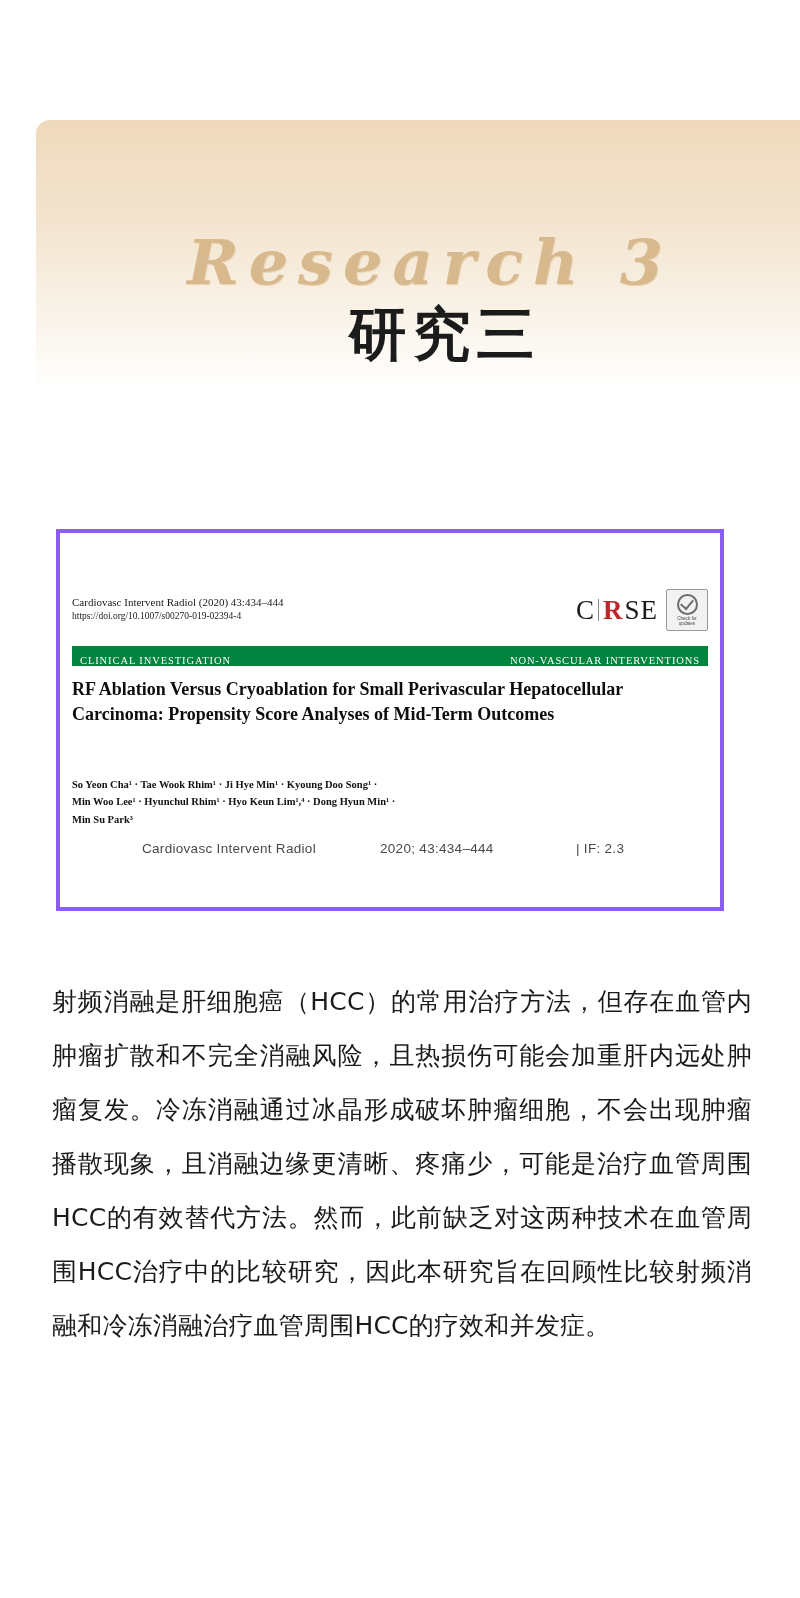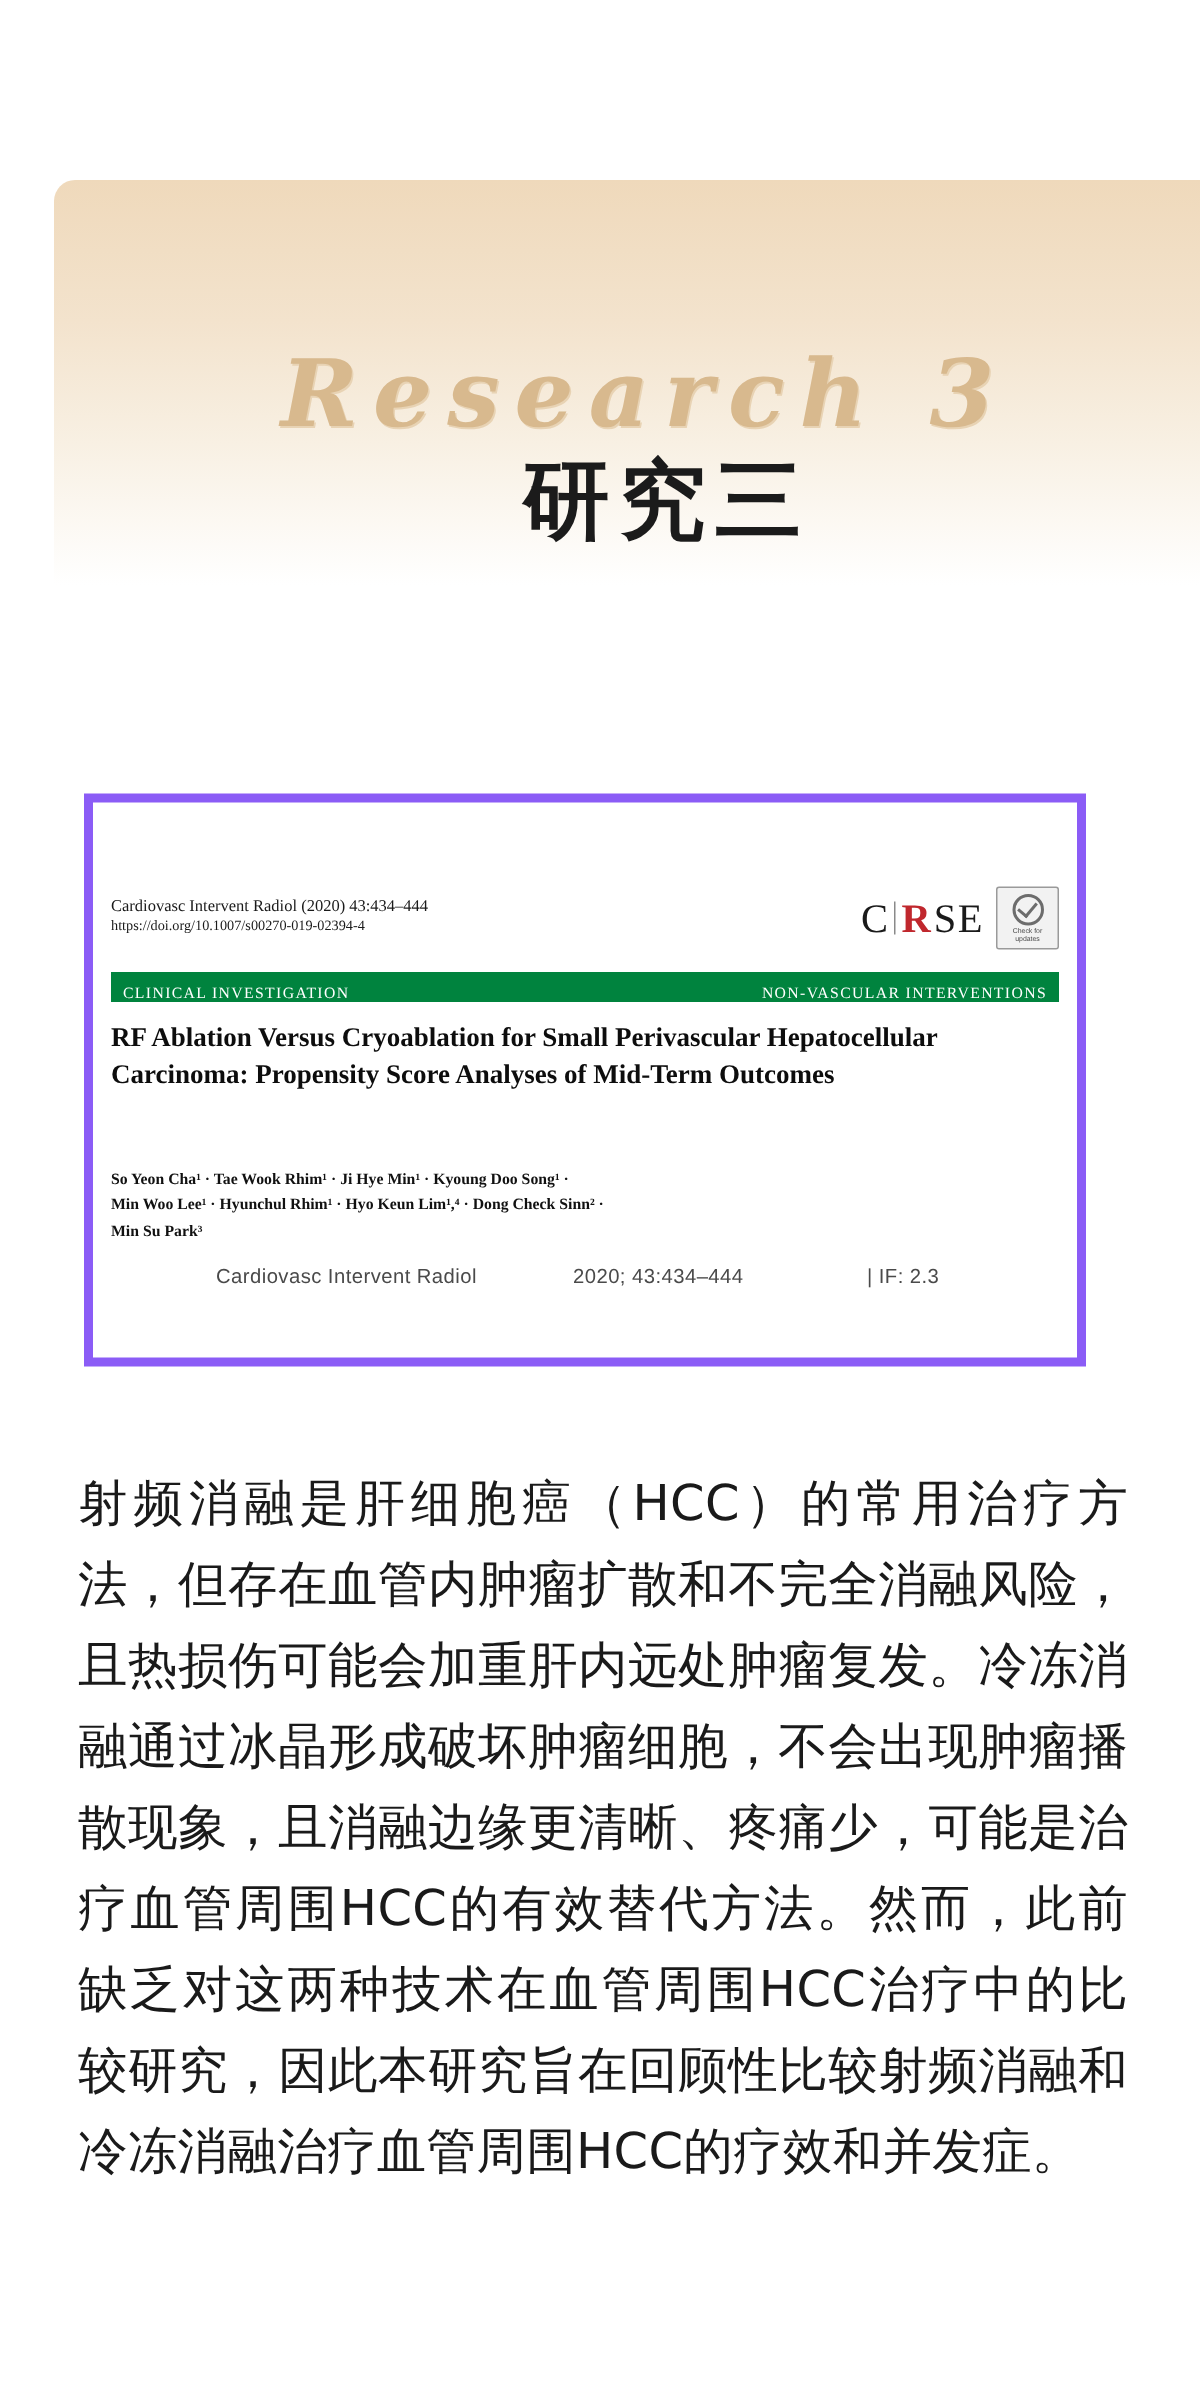--- a/index.html
+++ b/index.html
@@ -56,21 +56,21 @@
     padding-left: 29px;
   }
 
   
   .paper-card {
     position: absolute;
     left: 56px;
     top: 529px;
     width: 668px;
     height: 382px;
-    border: 6px solid #8b5cf6;
+    border: 4px solid #8b5cf6;
     background: #ffffff;
     box-sizing: border-box;
   }
   .paper-inner {
     position: absolute;
     left: 12px;
     right: 12px;
     top: 62px;
   }
   .journal-line {
@@ -211,21 +211,21 @@
   .pf-cite    { position: absolute; left: 320px; }
   .pf-if      { position: absolute; left: 516px; }
 
   
   .body-text {
     position: absolute;
     left: 52px;
     top: 975px;
     width: 700px;
     font-family: "DejaVu Sans", sans-serif;
-    font-size: 33px;
+    font-size: 25px;
     line-height: 54px;
     color: #1a1a1a;
     letter-spacing: 0.2px;
     text-align: justify;
   }
 </style>
 </head>
 <body>
 
 <div class="banner">
@@ -258,21 +258,21 @@
 
   <div class="green-bar">
     <span>CLINICAL INVESTIGATION</span>
     <span>NON-VASCULAR INTERVENTIONS</span>
   </div>
 
   <div class="paper-title">RF Ablation Versus Cryoablation for Small Perivascular Hepatocellular Carcinoma: Propensity Score Analyses of Mid-Term Outcomes</div>
 
   <div class="paper-authors">
     <div>So Yeon Cha¹ · Tae Wook Rhim¹ · Ji Hye Min¹ · Kyoung Doo Song¹ ·</div>
-    <div>Min Woo Lee¹ · Hyunchul Rhim¹ · Hyo Keun Lim¹,⁴ · Dong Check Sinn² ·</div>
+    <div>Min Woo Lee¹ · Hyunchul Rhim¹ · Hyo Keun Lim¹,⁴ · Dong Hyun Min¹ ·</div>
     <div>Min Su Park³</div>
   </div>
 
   <div class="paper-footer">
     <span class="pf-journal">Cardiovasc Intervent Radiol</span>
     <span class="pf-cite">2020; 43:434–444</span>
     <span class="pf-if">| IF: 2.3</span>
   </div>
 </div>
 

